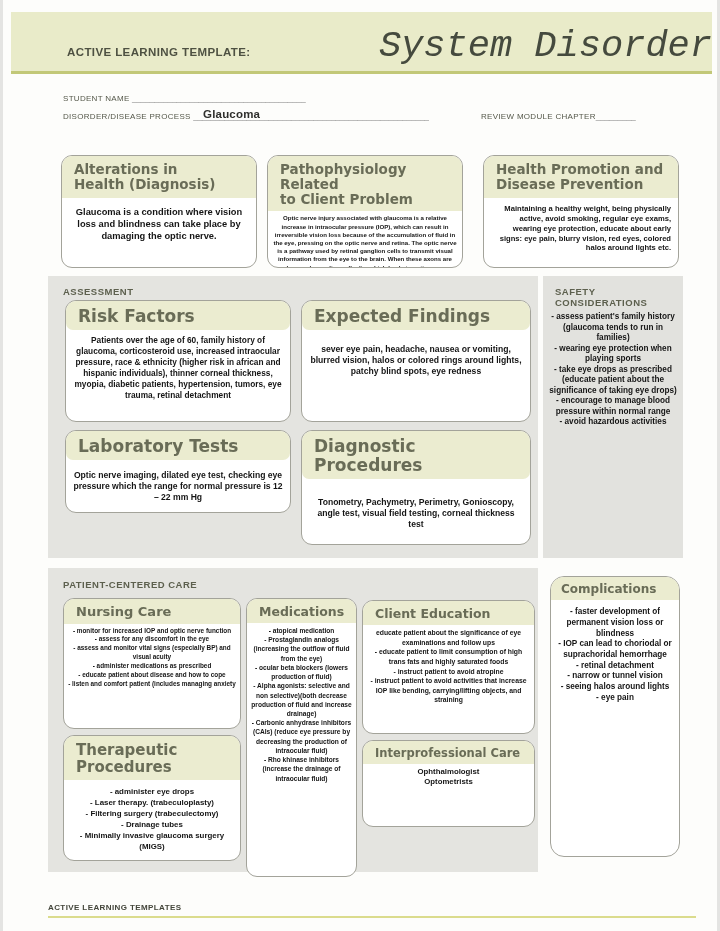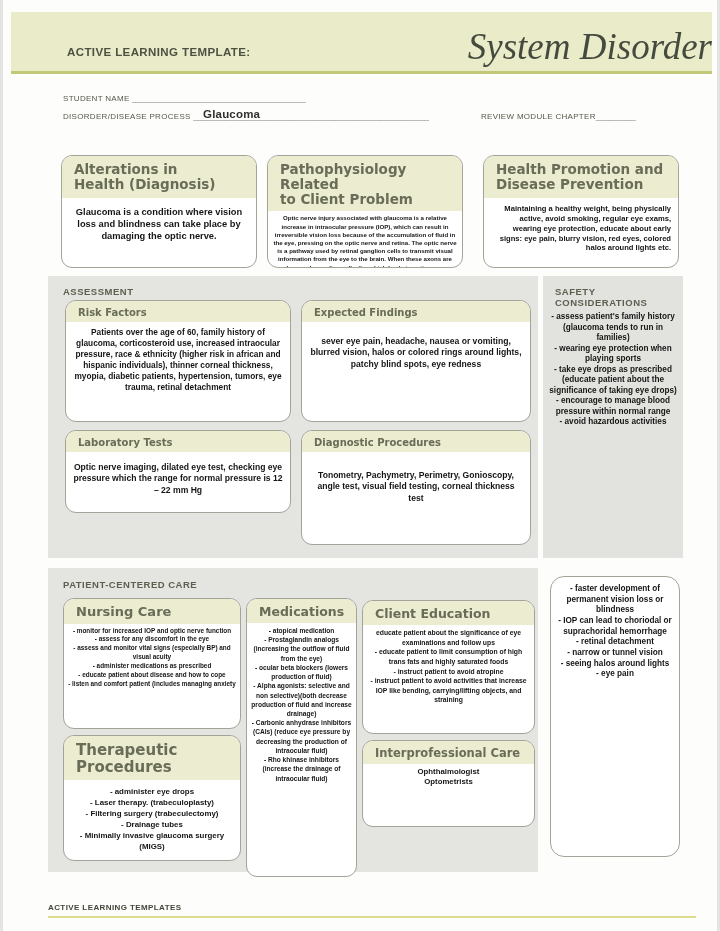--- a/index.html
+++ b/index.html
@@ -3,21 +3,21 @@
 <meta charset="utf-8">
 <style>
   html,body{margin:0;padding:0;background:#fff;}
   .page{position:relative;width:720px;height:931px;background:#fdfdfb;overflow:hidden;
         font-family:"Liberation Sans",sans-serif;
         border-left:3px solid #e4e4e2;border-right:3px solid #e4e4e2;box-sizing:border-box;}
   
   .banner{position:absolute;left:8px;top:12px;width:701px;height:62px;background:#e9ebc9;
           border-bottom:3px solid #c2c878;display:flex;align-items:flex-end;padding:0 0 6px 56px;box-sizing:border-box;justify-content:space-between;}
   .banner-label{font-size:11.5px;font-weight:bold;color:#4e5142;letter-spacing:.4px;margin:0 8px 7px 0;}
-  .banner-title{font-family:Liberation Serif, serif;font-style:italic;font-size:37px;color:#454a3e;line-height:1;}
+  .banner-title{font-family:Liberation Mono, monospace;font-style:italic;font-size:37px;color:#454a3e;line-height:1;}
   
   .meta{position:absolute;left:60px;top:94px;width:600px;font-size:8px;color:#55584a;letter-spacing:.3px;}
   .meta-row{position:relative;margin-bottom:9px;white-space:nowrap;}
   .meta .line{color:#777;letter-spacing:0;}
   .disorder-value{position:absolute;left:140px;top:-4px;font-size:11.5px;font-weight:600;color:#2f2f2c;letter-spacing:.2px;}
   .review{position:absolute;left:418px;top:0;}
   
   .box{position:absolute;background:#fff;border:1.5px solid #a3a39a;border-radius:11px;overflow:hidden;box-sizing:border-box;}
   .hd{background:#ebecd0;padding:6px 10px 4px 12px;color:#696c57;font-weight:600;
       font-family:"DejaVu Sans",sans-serif;line-height:1.12;white-space:pre-line;}
@@ -33,21 +33,21 @@
   .tb1 .bd{font-size:9.3px;padding-top:8px;}
   .tb2 .bd{font-size:6.1px;padding:3px 5px;line-height:1.35;}
   .tb3 .bd{font-size:7.6px;padding-top:6px;text-align:right;}
   
   .assess-bg{left:45px;top:276px;width:490px;height:282px;}
   .safety-bg{left:540px;top:276px;width:140px;height:282px;background:#e2e2de;position:absolute;}
   .bx-risk{left:62px;top:300px;width:226px;height:122px;}
   .bx-exp{left:298px;top:300px;width:230px;height:122px;}
   .bx-lab{left:62px;top:430px;width:226px;height:83px;}
   .bx-diag{left:298px;top:430px;width:230px;height:115px;}
-  .bx-risk .hd,.bx-exp .hd,.bx-lab .hd,.bx-diag .hd{font-size:10px;}
+  .bx-risk .hd,.bx-exp .hd,.bx-lab .hd,.bx-diag .hd{font-size:17px;border-radius:7px;}
   .bx-risk .bd{font-size:8.3px;line-height:1.32;}
   .bx-exp .bd{font-size:8.6px;padding-top:14px;}
   .bx-lab .bd{font-size:8.6px;padding-top:10px;}
   .bx-diag .bd{font-size:8.6px;padding-top:18px;}
   .safety-body{position:absolute;left:546px;top:312px;width:128px;font-size:8.2px;font-weight:bold;
                color:#151515;text-align:center;white-space:pre-line;line-height:1.28;}
   
   .pcc-bg{left:45px;top:568px;width:490px;height:304px;}
   .bx-nurse{left:60px;top:598px;width:178px;height:131px;}
   .bx-ther{left:60px;top:735px;width:178px;height:126px;}
@@ -178,20 +178,21 @@
 - instruct patient to avoid atropine
 - instruct patient to avoid activities that increase IOP like bending, carrying/lifting objects, and straining</div>
   </div>
   <div class="box bx-inter">
     <div class="hd">Interprofessional Care</div>
     <div class="bd">Ophthalmologist
 Optometrists</div>
   </div>
 
   <div class="box bx-comp">
+    <div class="hd">Complications</div>
     <div class="bd">- faster development of permanent vision loss or blindness
 - IOP can lead to choriodal or suprachoridal hemorrhage
 - retinal detachment
 - narrow or tunnel vision
 - seeing halos around lights
 - eye pain</div>
   </div>
 
   <div class="footer-label">ACTIVE LEARNING TEMPLATES</div>
   <div class="footer-rule"></div>

